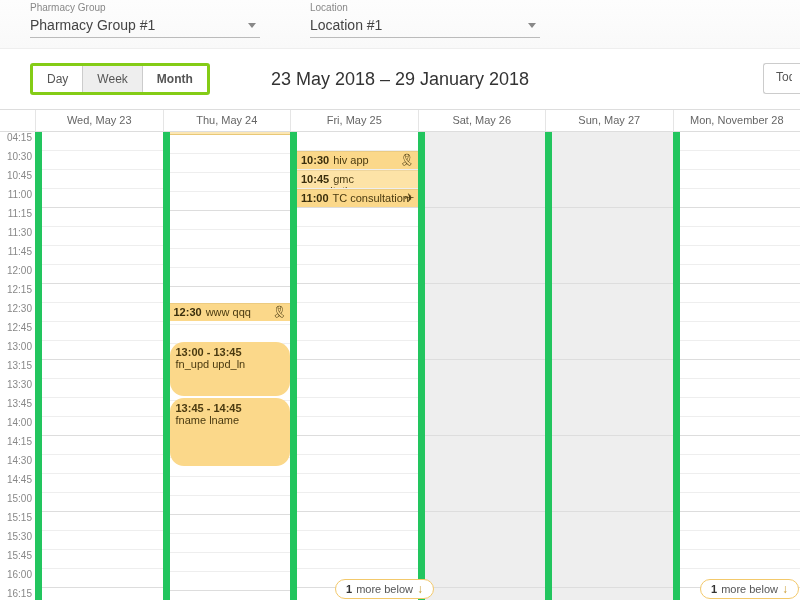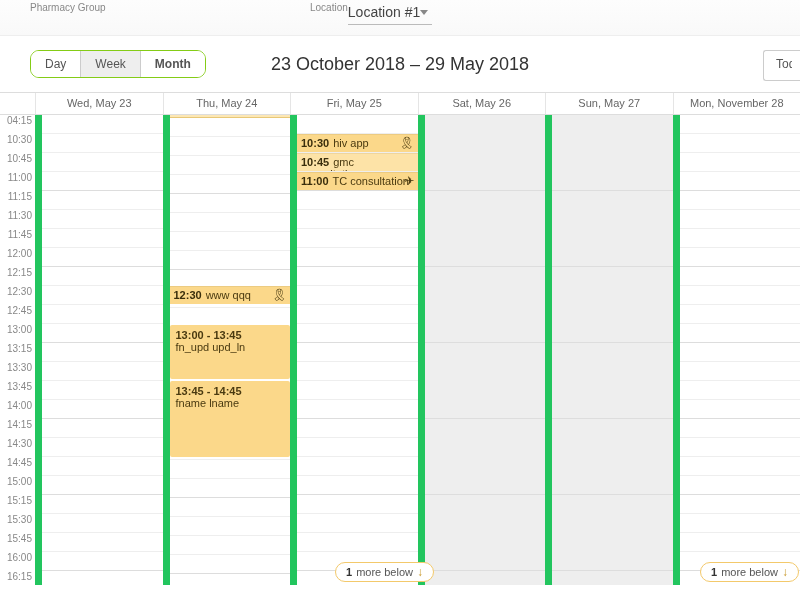--- a/index.html
+++ b/index.html
@@ -1,25 +1,25 @@
 <!DOCTYPE html>
 <html><head>
 <meta charset="utf-8">
 <style>
   * { box-sizing: border-box; margin: 0; padding: 0; }
   body { font-family: -apple-system, Helvetica, Arial, sans-serif; font-size: 12px; color: #333; background: #fff; width: 800px; height: 600px; overflow: hidden; position: relative; }
   
   .filters { display: flex; gap: 50px; padding: 2px 30px 10px 30px; border-bottom: 1px solid #eee; background: linear-gradient(#fdfdfd,#f9f9f9);}
-  .filter { display: flex; flex-direction: row; width: 230px; }
+  .filter { display: flex; flex-direction: column; width: 230px; justify-content: space-between; }
   .filter label { font-size: 10px; color: #888; margin-bottom: 2px; }
   .filter .select { display: flex; justify-content: space-between; align-items: center; border-bottom: 1px solid #bbb; padding: 2px 0 4px; font-size: 14px; color: #444;}
   .chev { width:0;height:0;border-left:4px solid transparent;border-right:4px solid transparent;border-top:5px solid #888; margin-right:4px;}
   
   .toolbar { display:flex; align-items:center; padding: 14px 0 14px 30px; position:relative;}
-  .viewbtns { display:flex; border:1px solid #84cc16; border-radius:9px; overflow:hidden;justify-content:flex-end;}
+  .viewbtns { display:flex; border:3px solid #84cc16; border-radius:3px; overflow:hidden;justify-content:flex-end;}
   .viewbtns div { padding:6px 14px; font-size:12px; color:#555; border-right:1px solid #ccc; background:#fff;}
   .viewbtns div:last-child{border-right:none;font-weight:bold;}
   .viewbtns .active{ background:#eee;}
   .range { position:absolute; left:50%; transform:translateX(-50%); font-size:18px; color:#333; font-weight:400;}
   .today { position:absolute; right:0; top:14px; border:1px solid #ccc; border-right:none; border-radius:3px 0 0 3px; padding:6px 8px 6px 12px; color:#555; background:#fff;}
   
   .cal { position:relative; border-top:1px solid #ddd; }
   .dayheaders { display:flex; height:22px; border-bottom:1px solid #ddd; background:#fff;}
   .timecolhead { width:35px; }
   .dayhead { flex:1; text-align:center; font-size:11px; color:#666; padding-top:4px; border-left:1px solid #e5e5e5;}
@@ -30,52 +30,56 @@
   .daycols { position:absolute; left:35px; right:0; top:0; bottom:0; display:flex;}
   .daycol { flex:1; border-left:7px solid #22c55e; position:relative;}
   .daycol.weekend { background:#eeeeee;}
   .slot { height:19px; border-bottom:1px solid #eee;}
   .slot.hr { border-bottom:1px solid #ddd;}
   
   .evt { position:absolute; left:0; right:0; background:#fbd88a; font-size:11px; color:#4a3a10; padding:2px 4px; overflow:hidden; border-top:1px solid rgba(0,0,0,.06);}
   .evt.light { background:#fde3a7;}
   .evt .t { font-weight:bold; margin-right:4px; color:#3a2e0c;}
   .evticon { position:absolute; right:3px; top:1px; font-size:12px;}
-  .block { position:absolute; left:0; right:0; background:#fbd88a; font-size:11px; color:#4a3a10; padding:4px 6px; border-radius:2px;}
+  .block { position:absolute; left:0; right:0; background:#fbd88a; font-size:11px; color:#4a3a10; padding:4px 6px; border-radius:14px;}
   .block .bt{font-weight:bold;}
   
   .morebelow { position:absolute; bottom:3px; border:1px solid #f3c96b; background:#fff; border-radius:12px; padding:2px 10px; font-size:11px; color:#555; display:flex; align-items:center; gap:4px;}
   .morebelow .n{font-weight:bold;color:#333;}
   .arrdown{display:inline-block;font-size:12px;color:#c99a2e;}
   
   .topgap { height:3px; background:linear-gradient(#fce7b5,#fce7b5); border-bottom:1px solid #e8c877; }
 </style>
 </head>
 <body>
 
 <div class="filters">
   <div class="filter">
     <label>Pharmacy Group</label>
+    <div class="select">
+      <span>Pharmacy Group #1</span>
+      <span class="chev"></span>
+    </div>
   </div>
   <div class="filter">
     <label>Location</label>
     <div class="select">
       <span>Location #1</span>
       <span class="chev"></span>
     </div>
   </div>
 </div>
 
 <div class="toolbar">
   <div class="viewbtns">
     <div>Day</div>
     <div class="active">Week</div>
     <div>Month</div>
   </div>
-  <div class="range">23 October 2018 – 29 May 2018</div>
+  <div class="range">23 May 2018 – 29 January 2018</div>
   <div class="today"><span style="display:inline-block;width:16px;overflow:hidden;white-space:nowrap;">Today</span></div>
 </div>
 
 <div class="cal">
   <div class="dayheaders">
     <div class="timecolhead"></div>
     <div class="dayhead">Wed, May 23</div>
     <div class="dayhead">Thu, May 24</div>
     <div class="dayhead">Fri, May 25</div>
     <div class="dayhead">Sat, May 26</div>
@@ -171,21 +175,21 @@
             <div class="slot"></div>
           </div>
         <div class="evt" style="top:171px;height:18px;">
           <span class="t">12:30</span><span>www qqq</span>
           <span class="evticon">🎗</span>
         </div>
         <div class="block" style="top:210px;height:54px;">
           <div class="bt">13:00 - 13:45</div>
           <div>fn_upd upd_ln</div>
         </div>
-        <div class="block" style="top:266px;height:76px;">
+        <div class="block" style="top:266px;height:68px;">
           <div class="bt">13:45 - 14:45</div>
           <div>fname lname</div>
         </div>
       </div>
       <div class="daycol">
         <div id="slots2">
             <div class="slot"></div>
             <div class="slot"></div>
             <div class="slot"></div>
             <div class="slot hr"></div>

